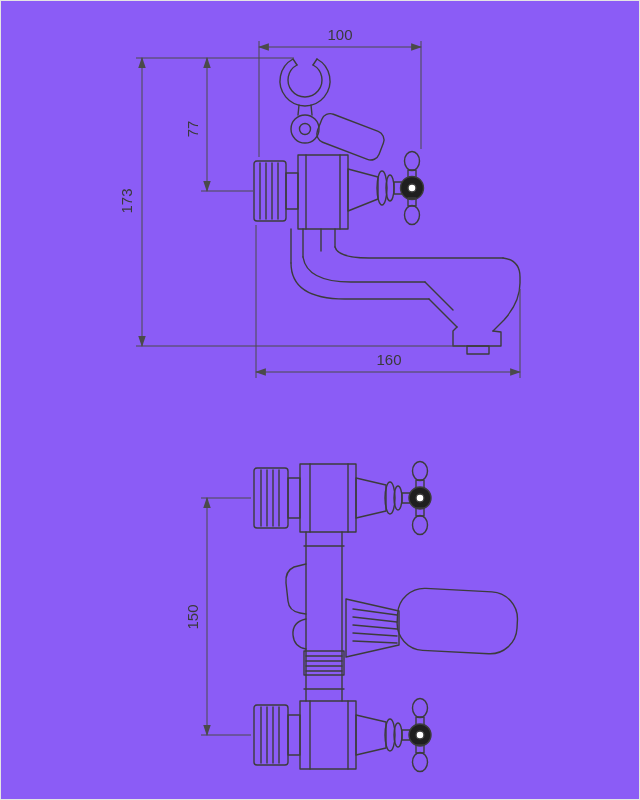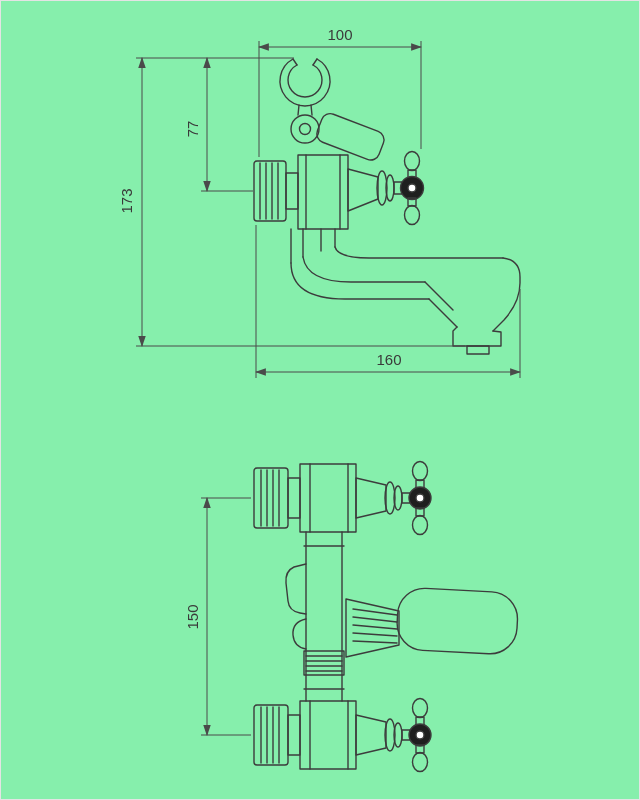--- a/index.html
+++ b/index.html
@@ -4,21 +4,21 @@
 <style>
   html, body {
     margin: 0;
     padding: 0;
     background: #ffffff;
     font-family: "Liberation Sans", sans-serif;
   }
   .page {
     width: 640px;
     height: 800px;
-    background: #86efac;
+    background: #8b5cf6;
     box-sizing: border-box;
     border: 1px solid #e4e4e4;
     overflow: hidden;
   }
   svg text {
     font-family: "Liberation Sans", sans-serif;
     font-size: 15px;
     fill: #3a3a3a;
     stroke: none;
   }

